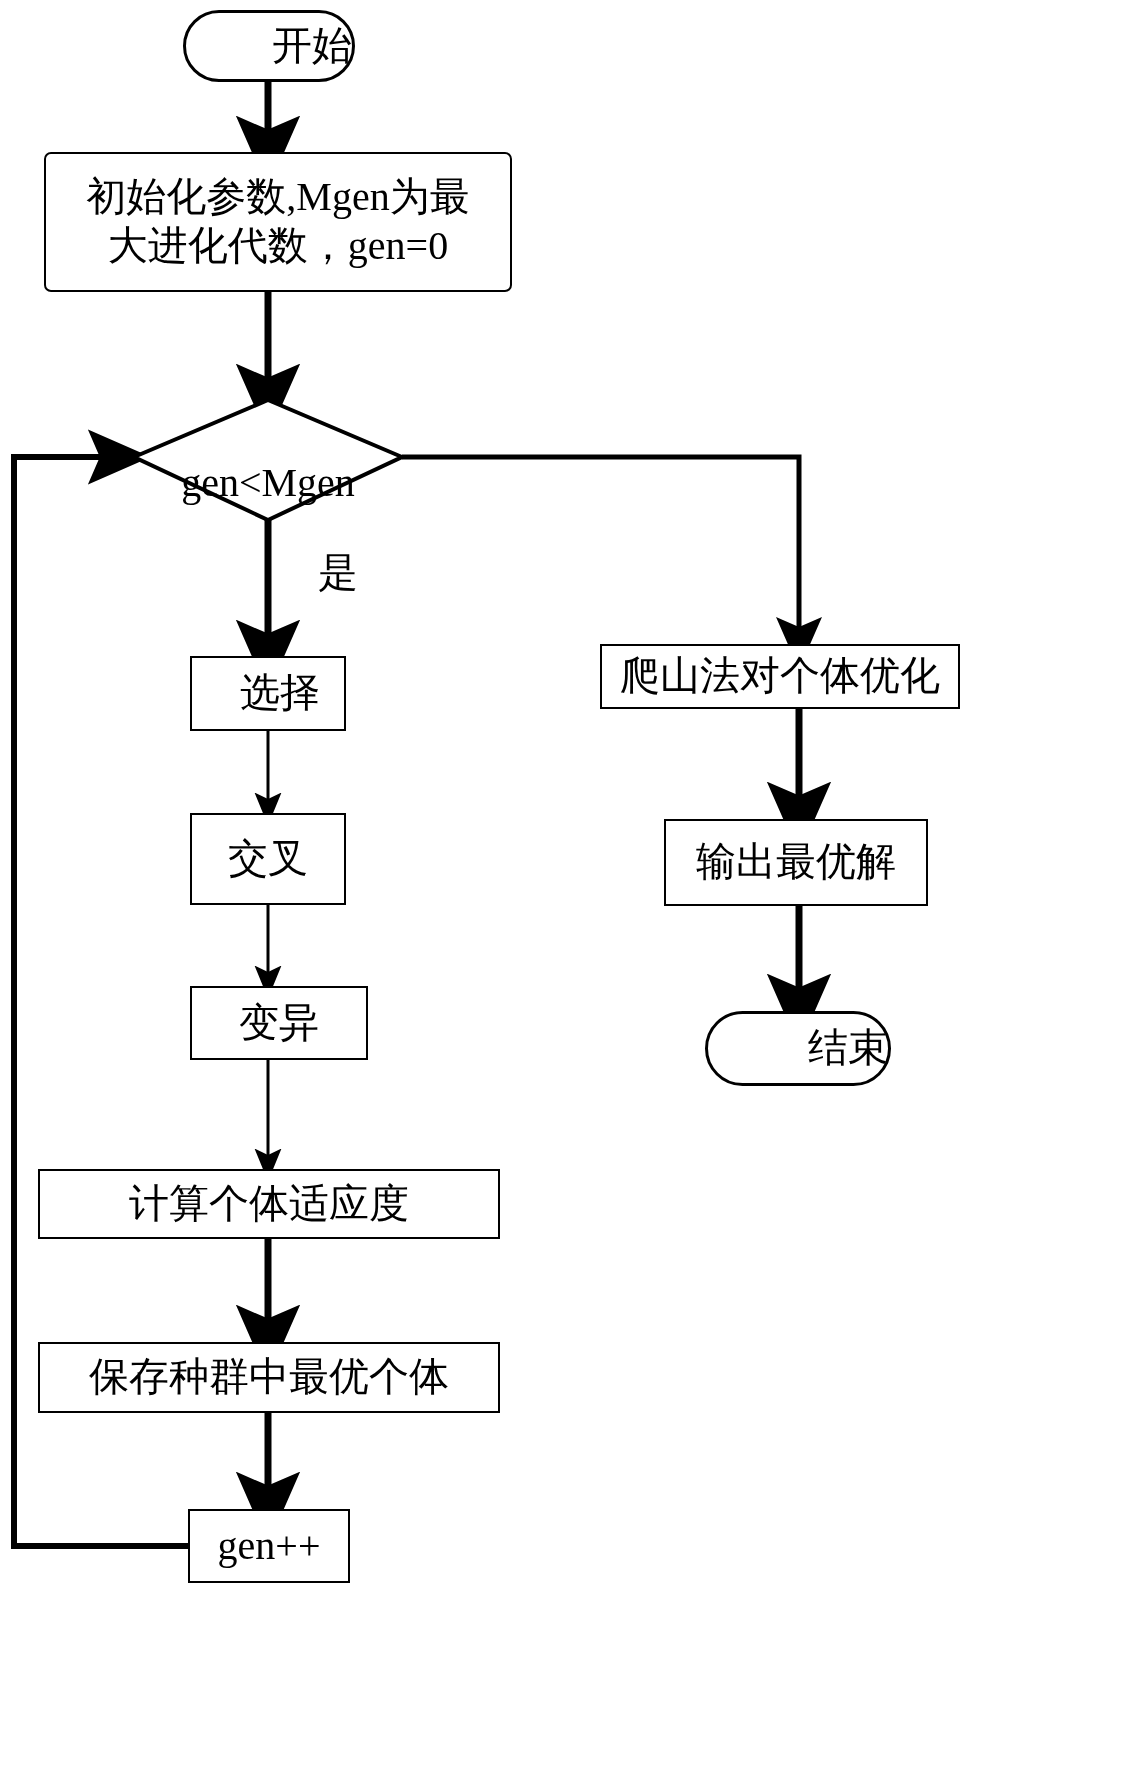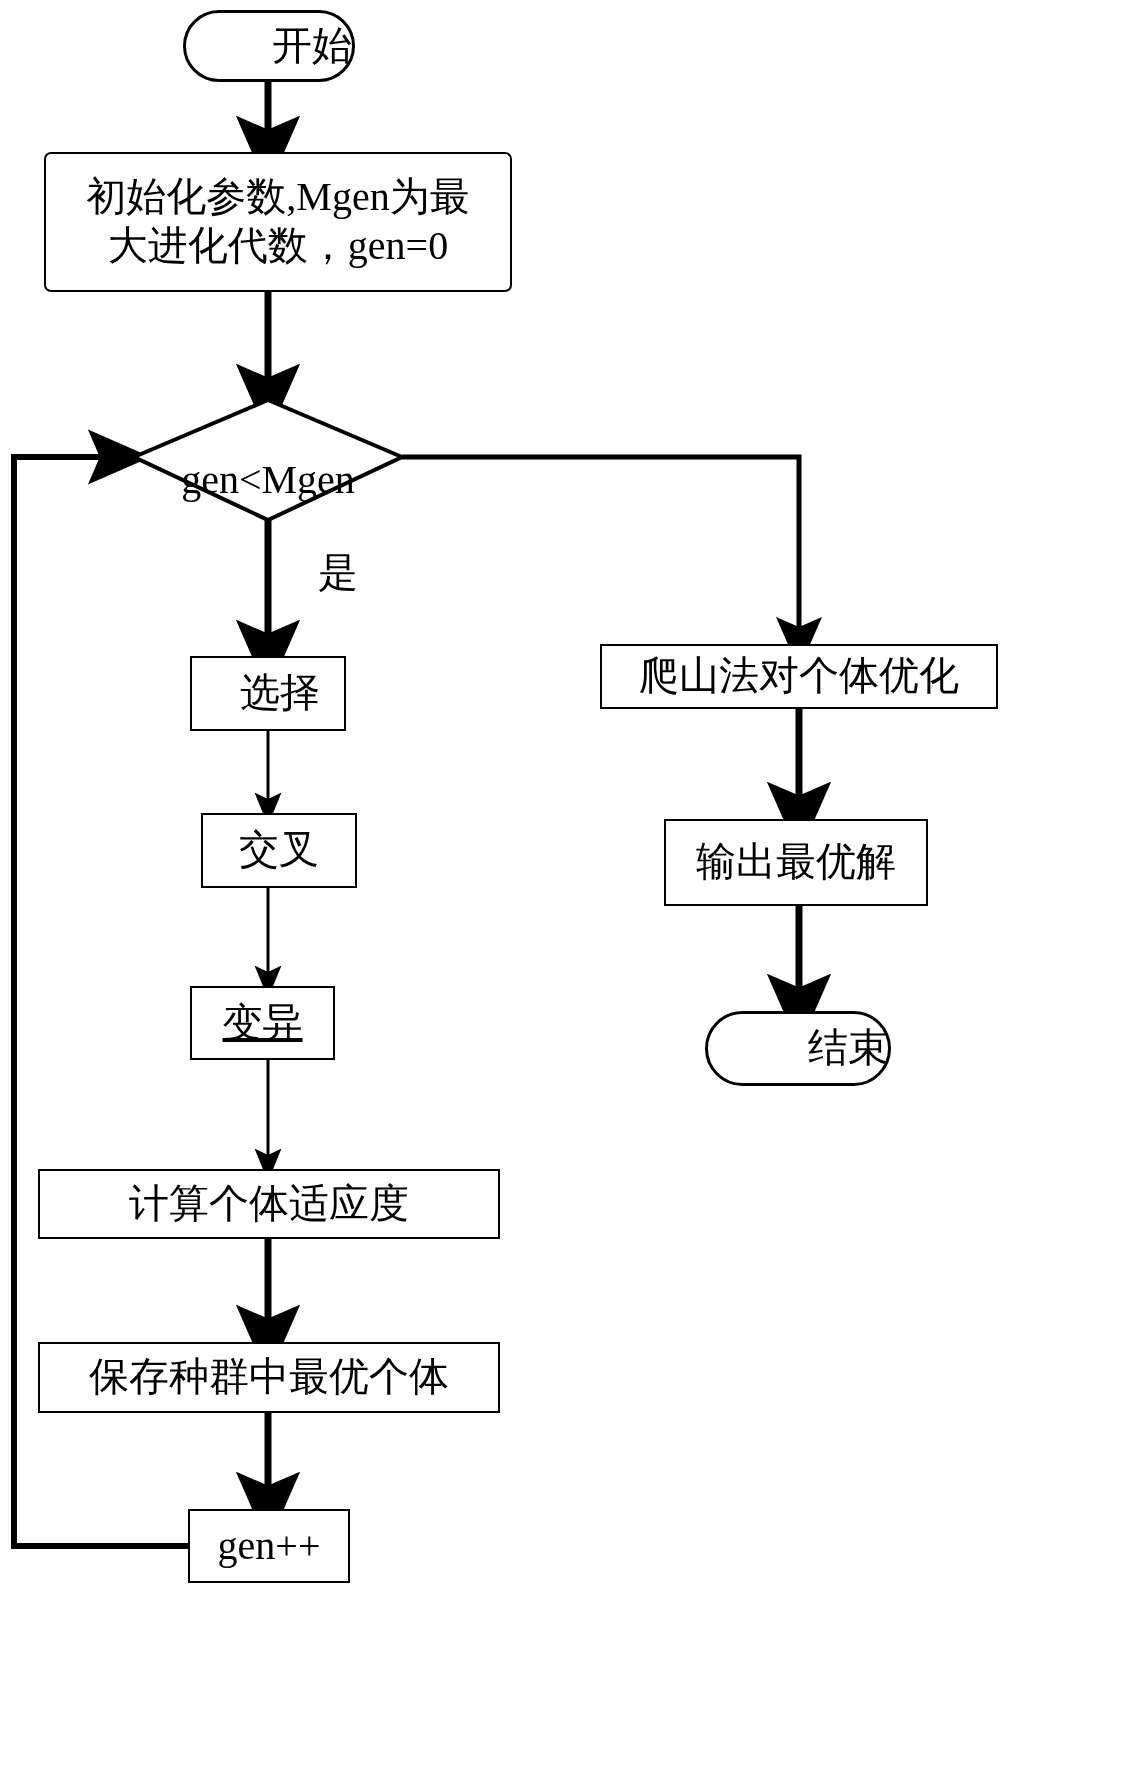--- a/index.html
+++ b/index.html
@@ -109,53 +109,53 @@
 
   <div class="node terminal fs-big" style="left:183px; top:10px; width:172px; height:72px;">
     <span>开始</span>
   </div>
 
   <div class="node process fs-big" style="left:44px; top:152px; width:468px; height:140px;border-radius:7px;">
     <span>初始化参数,Mgen为最
 大进化代数，gen=0</span>
   </div>
 
-  <div class="node decision fs-big decision-label" style="left:134px; top:420px; width:268px; height:120px;">
+  <div class="node decision fs-big decision-label" style="left:134px; top:388px; width:268px; height:120px;align-items:flex-end;">
     <span>gen&lt;Mgen</span>
   </div>
 
   <div class="edge-label fs-big" style="left:318px; top:545px;">
     <span>是</span>
   </div>
 
   <div class="node process fs-big" style="left:190px; top:656px; width:156px; height:75px;padding-left:24px;">
     <span>选择</span>
   </div>
 
-  <div class="node process fs-big" style="left:201px; top:813px; width:156px; height:75px;">
+  <div class="node process fs-big" style="left:190px; top:813px; width:156px; height:92px;">
     <span>交叉</span>
   </div>
 
-  <div class="node process fs-big" style="left:190px; top:986px; width:145px; height:74px;text-decoration:underline;">
+  <div class="node process fs-big" style="left:190px; top:986px; width:178px; height:74px;">
     <span>变异</span>
   </div>
 
   <div class="node process fs-big" style="left:38px; top:1169px; width:462px; height:70px;justify-content:center;">
     <span>计算个体适应度</span>
   </div>
 
   <div class="node process fs-big" style="left:188px; top:1509px; width:162px; height:74px;">
     <span>gen++</span>
   </div>
 
   <div class="node process fs-big" style="left:38px; top:1342px; width:462px; height:71px;">
     <span>保存种群中最优个体</span>
   </div>
 
-  <div class="node process fs-big" style="left:600px; top:644px; width:398px; height:65px;">
+  <div class="node process fs-big" style="left:600px; top:644px; width:360px; height:65px;">
     <span>爬山法对个体优化</span>
   </div>
 
   <div class="node process fs-big" style="left:664px; top:819px; width:264px; height:87px;">
     <span>输出最优解</span>
   </div>
 
   <div class="node terminal fs-big" style="left:705px; top:1011px; width:186px; height:75px;">
     <span>结束</span>
   </div>

